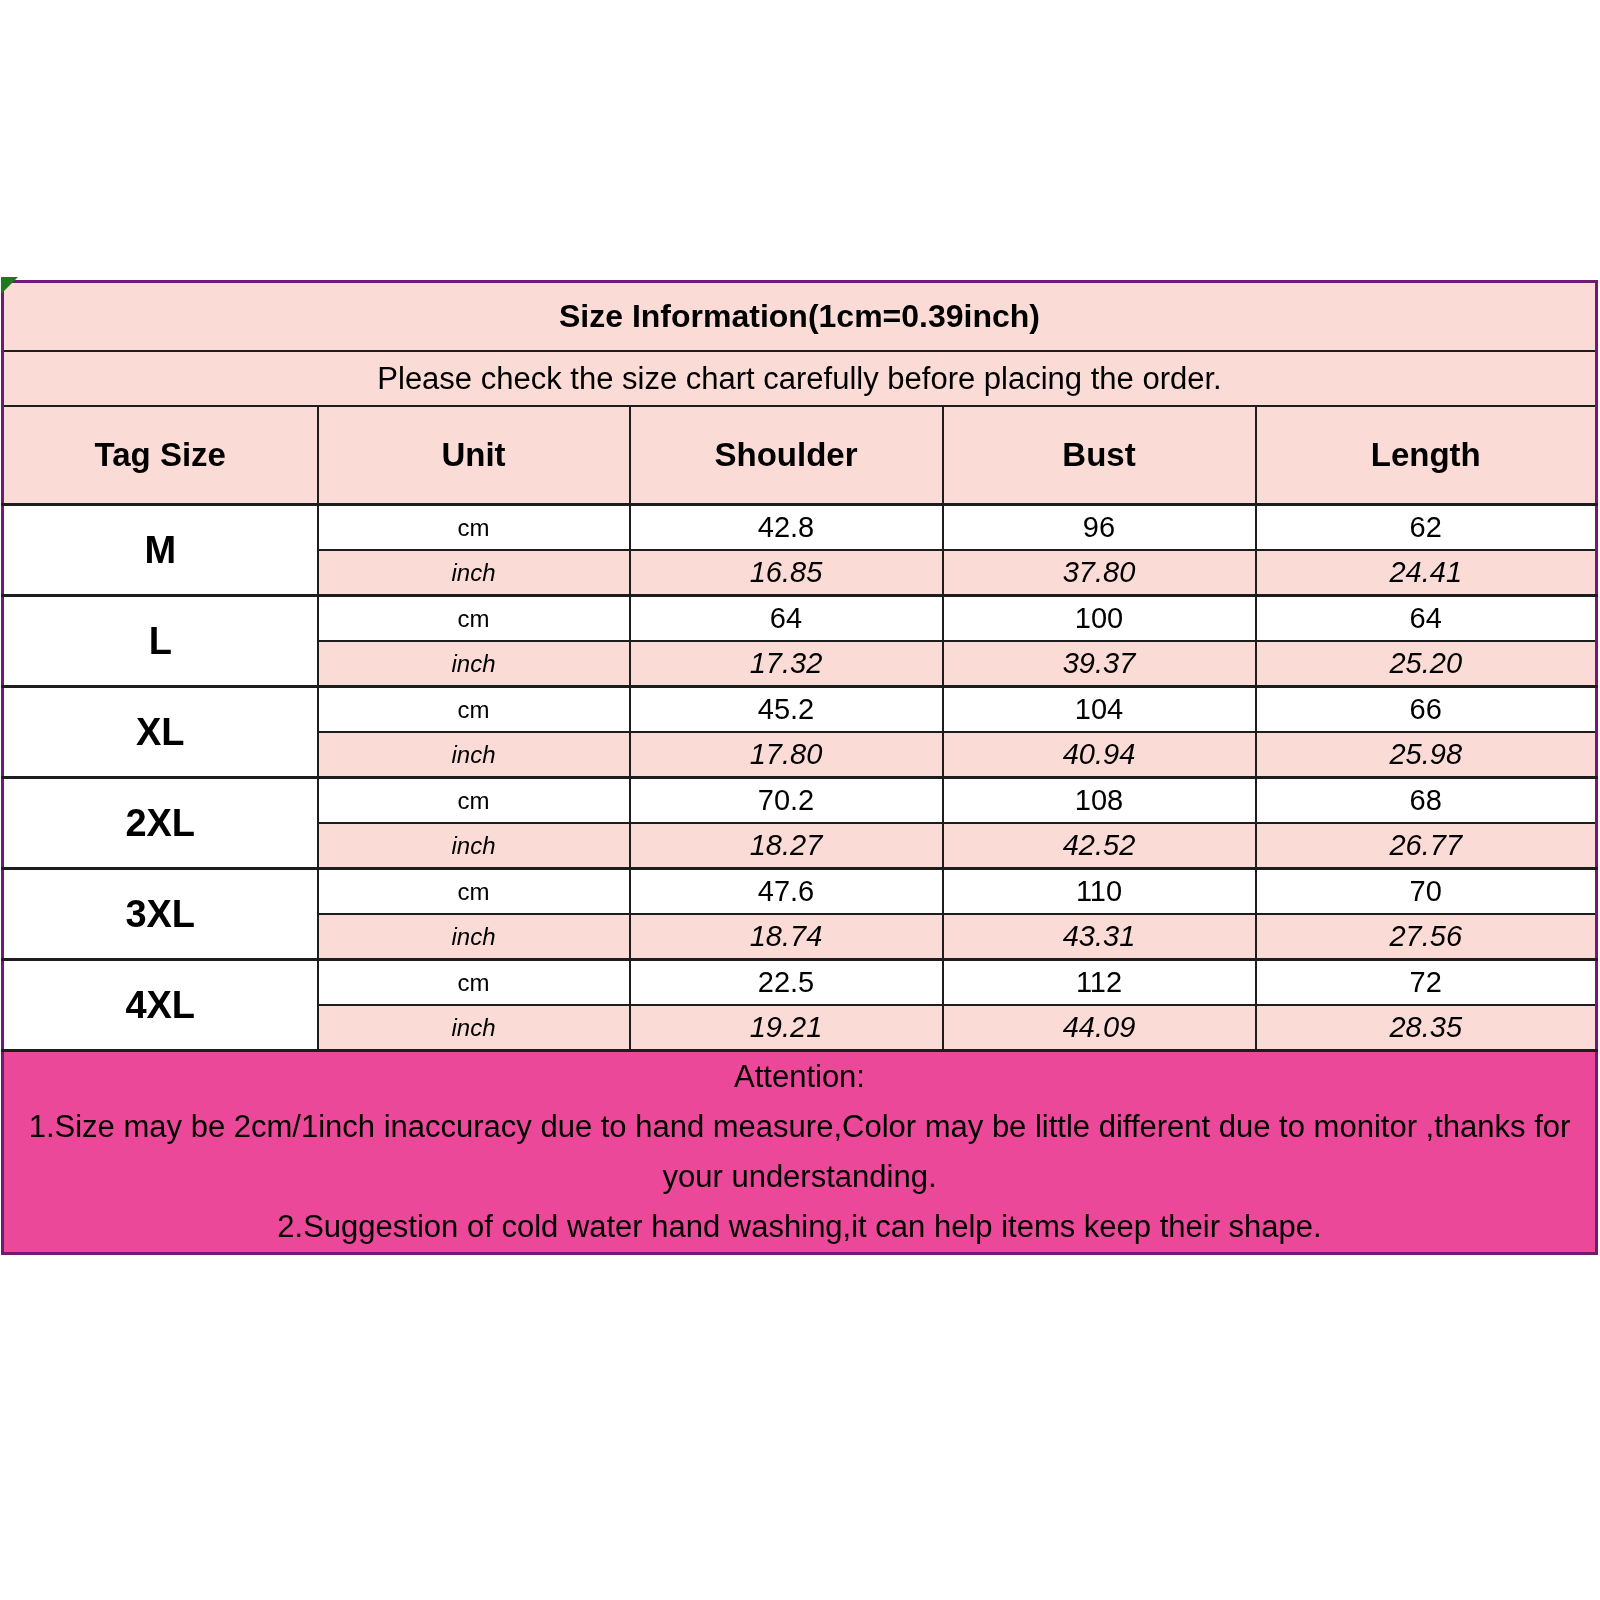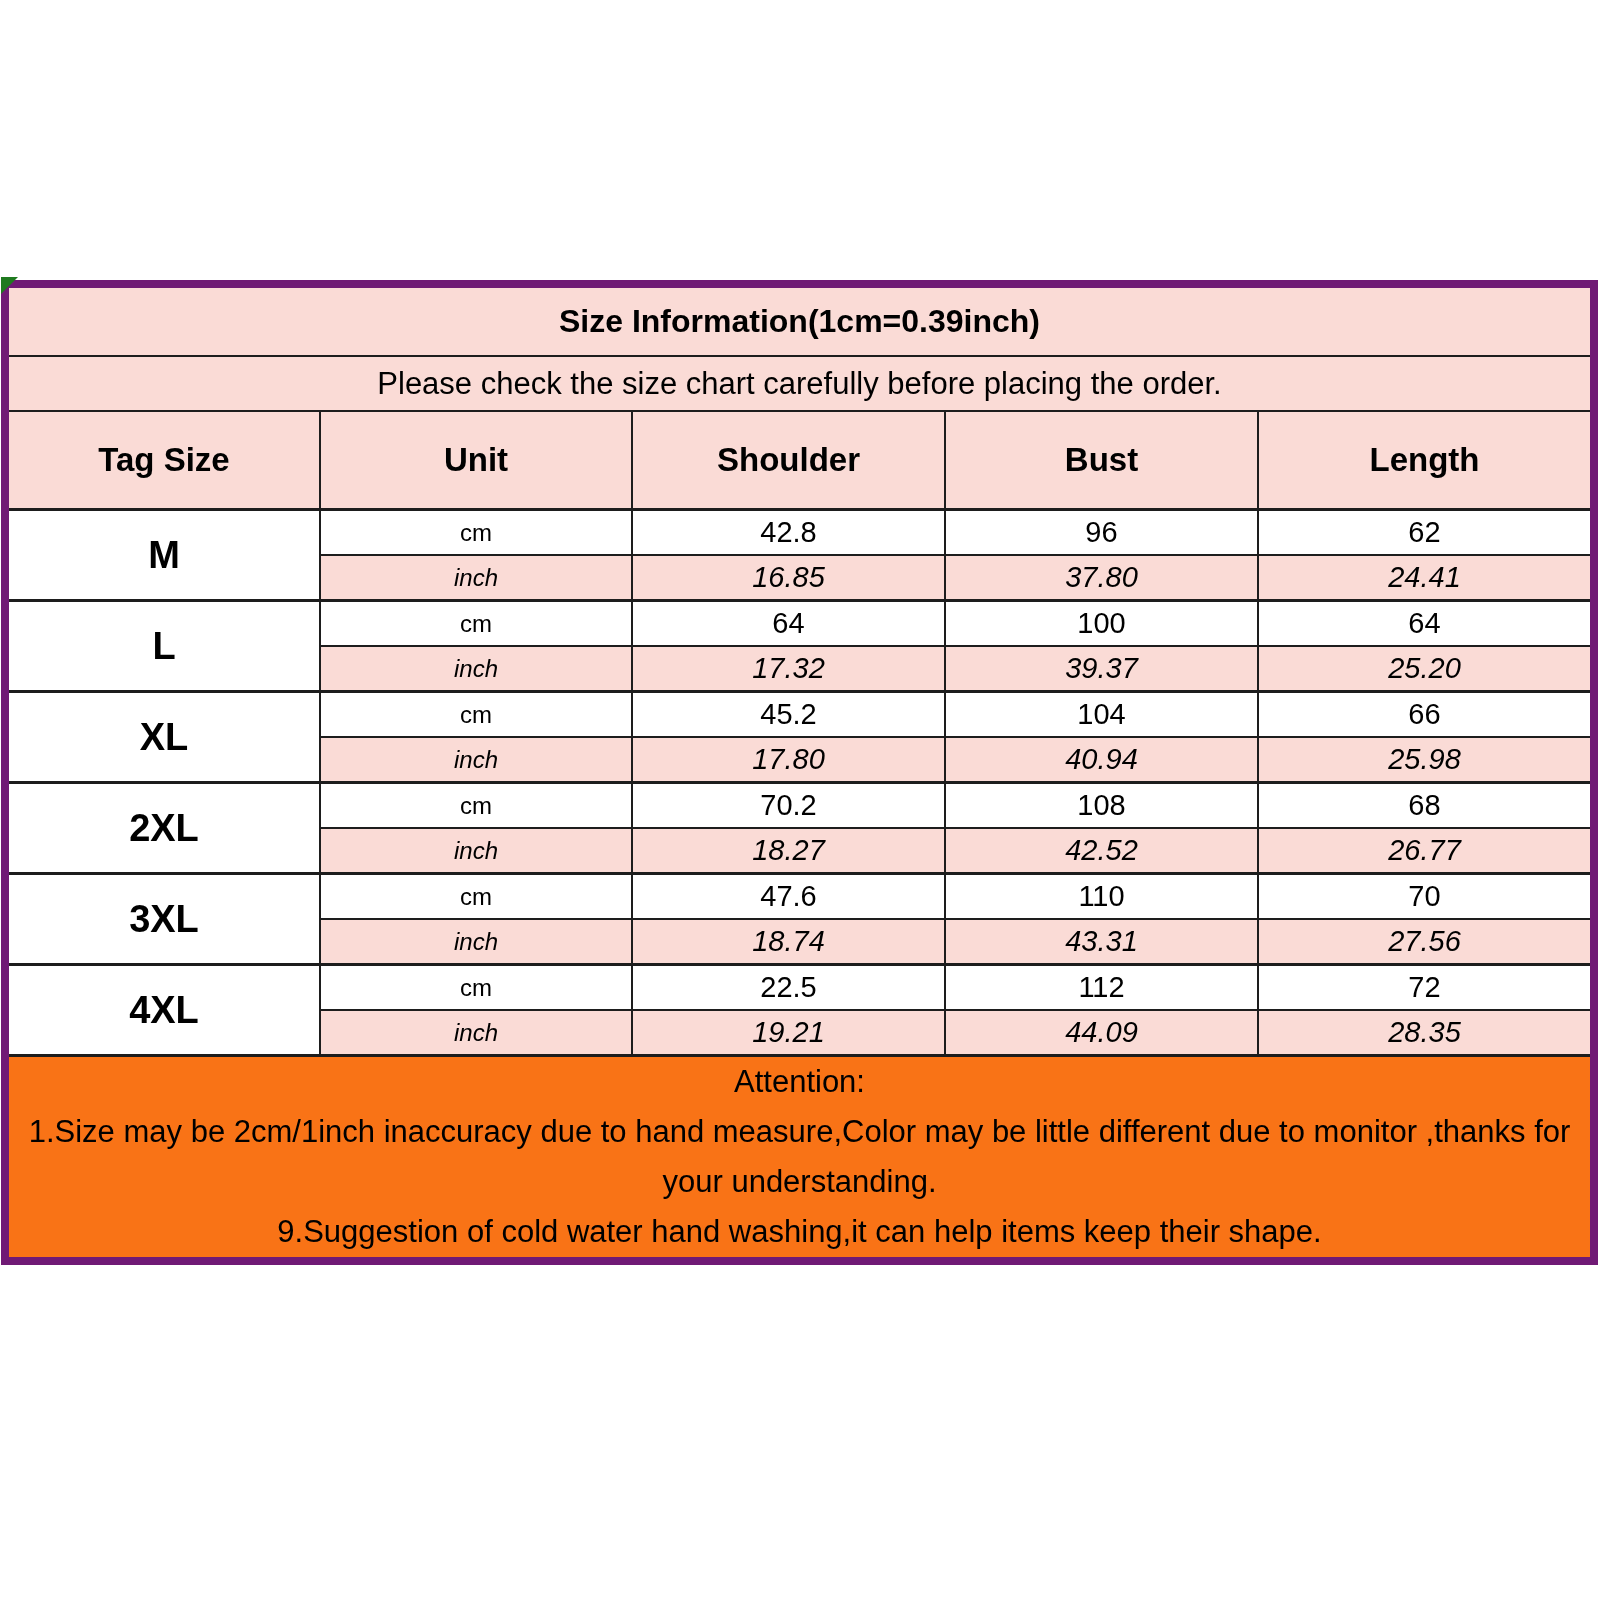--- a/index.html
+++ b/index.html
@@ -28,21 +28,21 @@
     height: 0;
     border-top: 17px solid #1f7a1f;
     border-right: 17px solid transparent;
     z-index: 5;
   }
   table.size-table {
     border-collapse: collapse;
     table-layout: fixed;
     width: 100%;
     background: #ffffff;
-    border: 8px solid #701a75;
+    border: 3px solid #701a75;
   }
   .size-table td, .size-table th {
     border: 2px solid #1d1d1d;
     text-align: center;
     vertical-align: middle;
     padding: 0;
     overflow: hidden;
   }
   .title-cell {
     height: 67px;
@@ -82,21 +82,21 @@
     font-size: 24px;
   }
   .val-cell {
     font-size: 29px;
     margin-left: 44px;
   }
   .group-start td {
     border-top-width: 3px;
   }
   .attention-cell {
-    background: #f97316;
+    background: #ec4899;
     text-align: left;
     font-size: 31px;
     line-height: 50px;
     padding: 34px 14px 12px 8px;
     vertical-align: top;
   }
 </style>
 </head>
 <body>
 
@@ -206,18 +206,18 @@
         <td class="unit-cell">inch</td>
         <td class="val-cell">19.21</td>
         <td class="val-cell">44.09</td>
         <td class="val-cell">28.35</td>
       </tr>
 
       <tr class="group-start">
         <td colspan="5" class="attention-cell">
           <div>Attention:</div>
           <div>1.Size may be 2cm/1inch inaccuracy due to hand measure,Color may be little different due to monitor ,thanks for your understanding.</div>
-          <div>9.Suggestion of cold water hand washing,it can help items keep their shape.</div>
+          <div>2.Suggestion of cold water hand washing,it can help items keep their shape.</div>
         </td>
       </tr>
     </tbody>
   </table>
 </div>
 
 </body></html>

